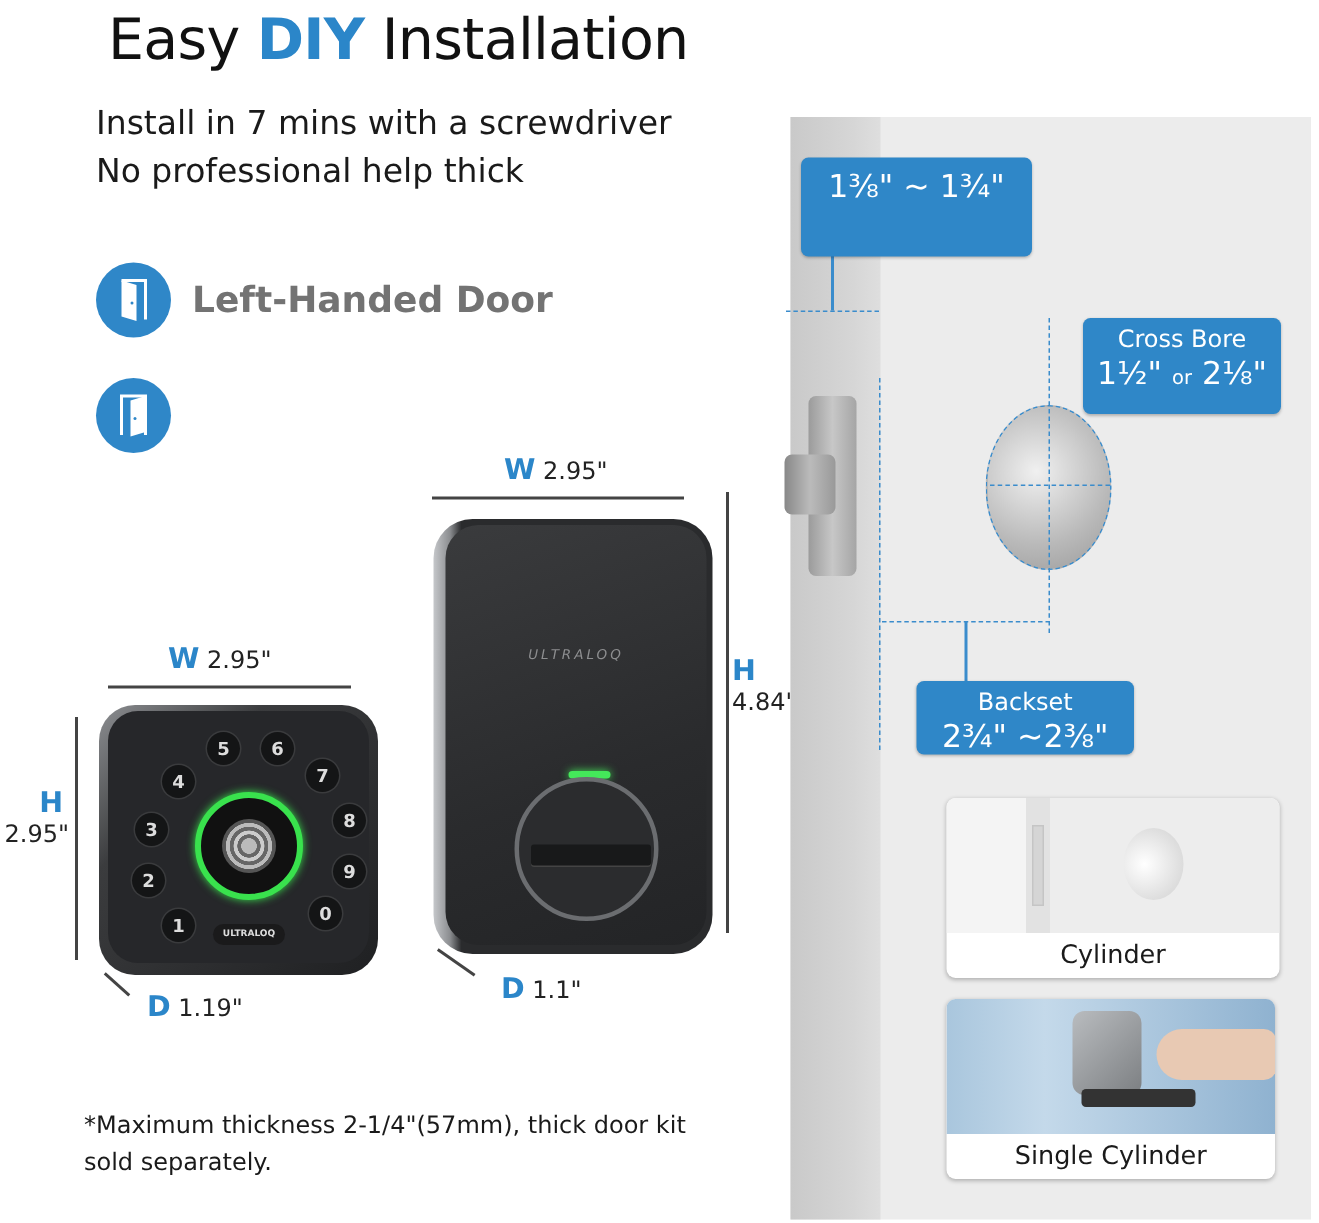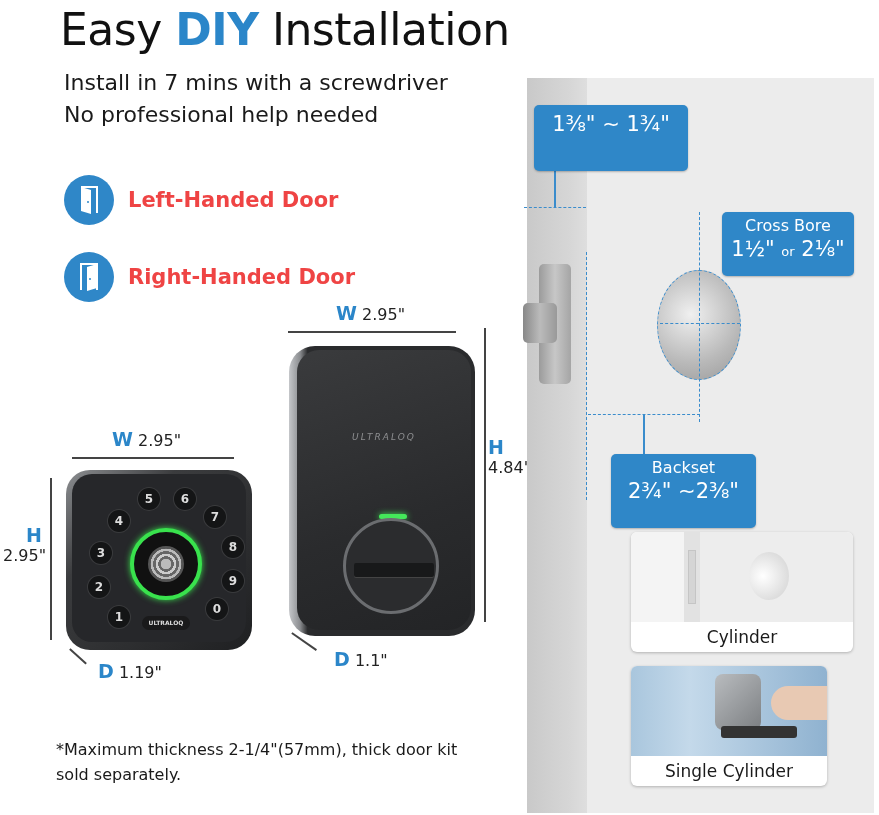--- a/index.html
+++ b/index.html
@@ -1,23 +1,23 @@
 <!DOCTYPE html>
 <html><head>
 <meta charset="utf-8">
 <style>
   * { box-sizing: border-box; margin: 0; padding: 0; }
   body { width: 879px; height: 815px; background: #ffffff; font-family: "DejaVu Sans", sans-serif; position: relative; overflow: hidden; color: #111; }
   .abs { position: absolute; }
-  .title { left: 60px; top: 4px; font-size: 44px; font-weight: 500; letter-spacing: -0.5px; color: #111; white-space: nowrap; }
+  .title { left: 72px; top: 4px; font-size: 38px; font-weight: 500; letter-spacing: -0.5px; color: #111; white-space: nowrap; }
   .title .accent { color: #2b86c9; font-weight: 700; }
   .subtitle { left: 64px; font-size: 22px; color: #1a1a1a; white-space: nowrap; }
   .door-row { left: 64px; display: flex; align-items: center; gap: 14px; }
   .door-icon { width: 50px; height: 50px; border-radius: 50%; background: #2f87c8; display: flex; align-items: center; justify-content: center; }
-  .door-label { font-size: 21px; font-weight: 600; color: #ef4444; }
+  .door-label { font-size: 24px; font-weight: 600; color: #737373; }
   .dim { font-size: 16px; color: #222; white-space: nowrap; }
   .dim .k { color: #2b86c9; font-size: 19px; font-weight: 600; }
   .arrow-h { height: 1.5px; background: #444; }
   .arrow-v { width: 1.5px; background: #444; }
   .footnote { left: 56px; top: 737px; font-size: 16px; color: #1a1a1a; line-height: 25px; width: 430px; }
 
   
   .panel { left: 527px; top: 78px; width: 347px; height: 735px; background: #ececec; }
   .jamb { left: 527px; top: 78px; width: 60px; height: 735px; background: linear-gradient(90deg,#c9c9c9,#d6d6d6 70%,#dedede); }
   .callout { background: #2f87c8; color: #fff; border-radius: 5px; text-align: center; box-shadow: 0 1px 2px rgba(0,0,0,.25); }
@@ -51,41 +51,40 @@
 </style>
 </head>
 <body>
 
 <div class="abs title">
   <span>Easy</span>
   <span class="accent">DIY</span>
   <span>Installation</span>
 </div>
 <div class="abs subtitle" style="top:70px">Install in 7 mins with a screwdriver</div>
-<div class="abs subtitle" style="top:102px">No professional help needed</div>
+<div class="abs subtitle" style="top:102px">No professional help thick</div>
 
 <div class="abs door-row" style="top:175px">
   <div class="door-icon">
     <svg width="26" height="30" viewBox="0 0 26 30">
         <path d="M5 2 H21 V28" stroke="#fff" stroke-width="2" fill="none"></path>
         <path d="M5 2 L15 5 V29 L5 26 Z" fill="#fff"></path>
         <circle cx="12" cy="17" r="1" fill="#2f87c8"></circle>
       </svg>
   </div>
   <span class="door-label">Left-Handed Door</span>
 </div>
 <div class="abs door-row" style="top:252px">
   <div class="door-icon">
     <svg width="26" height="30" viewBox="0 0 26 30">
         <path d="M21 28 V2 H5 V28" stroke="#fff" stroke-width="2" fill="none"></path>
         <path d="M21 2 L11 5 V29 L21 26 Z" fill="#fff"></path>
         <circle cx="14" cy="17" r="1" fill="#2f87c8"></circle>
       </svg>
   </div>
-  <span class="door-label">Right-Handed Door</span>
 </div>
 
 <div class="abs dim" style="left:112px;top:428px">
   <span class="k">W</span>
   <span>2.95"</span>
 </div>
 <div class="abs arrow-h" style="left:72px;top:457px;width:162px"></div>
 <div class="abs arrow-v" style="left:50px;top:478px;height:162px"></div>
 <div class="abs dim" style="left:0px;top:524px;text-align:right;width:46px">
   <div class="k" style="text-align:right;padding-right:4px">H</div>
@@ -161,33 +160,33 @@
   <div class="v">1⅜" ∼ 1¾"</div>
 </div>
 <div class="abs callout" style="left:722px;top:212px;width:132px;height:64px;padding-top:4px">
   <div class="t">Cross Bore</div>
   <div class="v">
     <span>1½"</span>
     <span style="font-size:13px">or</span>
     <span>2⅛"</span>
   </div>
 </div>
-<div class="abs callout" style="left:611px;top:454px;width:145px;height:74px;padding-top:4px">
+<div class="abs callout" style="left:611px;top:454px;width:145px;height:49px;padding-top:4px">
   <div class="t">Backset</div>
   <div class="v">2¾" ∼2⅜"</div>
 </div>
 
 <div class="abs card" style="left:631px;top:532px;width:222px;height:120px">
   <div class="img" style="height:90px;background:linear-gradient(90deg,#f4f4f4 0 24%,#e2e2e2 24% 31%,#ededed 31%);position:relative">
     <div style="position:absolute;left:57px;top:18px;width:8px;height:54px;background:#d5d5d5;border:1px solid #c5c5c5"></div>
     <div style="position:absolute;left:118px;top:20px;width:40px;height:48px;border-radius:50%;background:radial-gradient(circle at 35% 50%,#fff,#cfcfcf)"></div>
   </div>
   <div class="cap">Cylinder</div>
 </div>
-<div class="abs card" style="left:631px;top:666px;width:196px;height:120px">
+<div class="abs card" style="left:631px;top:666px;width:219px;height:120px">
   <div class="img" style="height:90px;background:linear-gradient(90deg,#a9c6dd,#c4d9ea 30%,#8fb2d0);position:relative">
     <div style="position:absolute;left:84px;top:8px;width:46px;height:56px;border-radius:8px;background:linear-gradient(135deg,#b9bcbf,#7c7f82)"></div>
     <div style="position:absolute;left:90px;top:60px;width:76px;height:12px;border-radius:3px;background:#333"></div>
     <div style="position:absolute;left:140px;top:20px;width:80px;height:34px;border-radius:20px 10px 10px 20px;background:#e8c9b3"></div>
   </div>
   <div class="cap">Single Cylinder</div>
 </div>
 
 <div class="abs footnote">*Maximum thickness 2-1/4"(57mm), thick door kit sold separately.</div>
 

